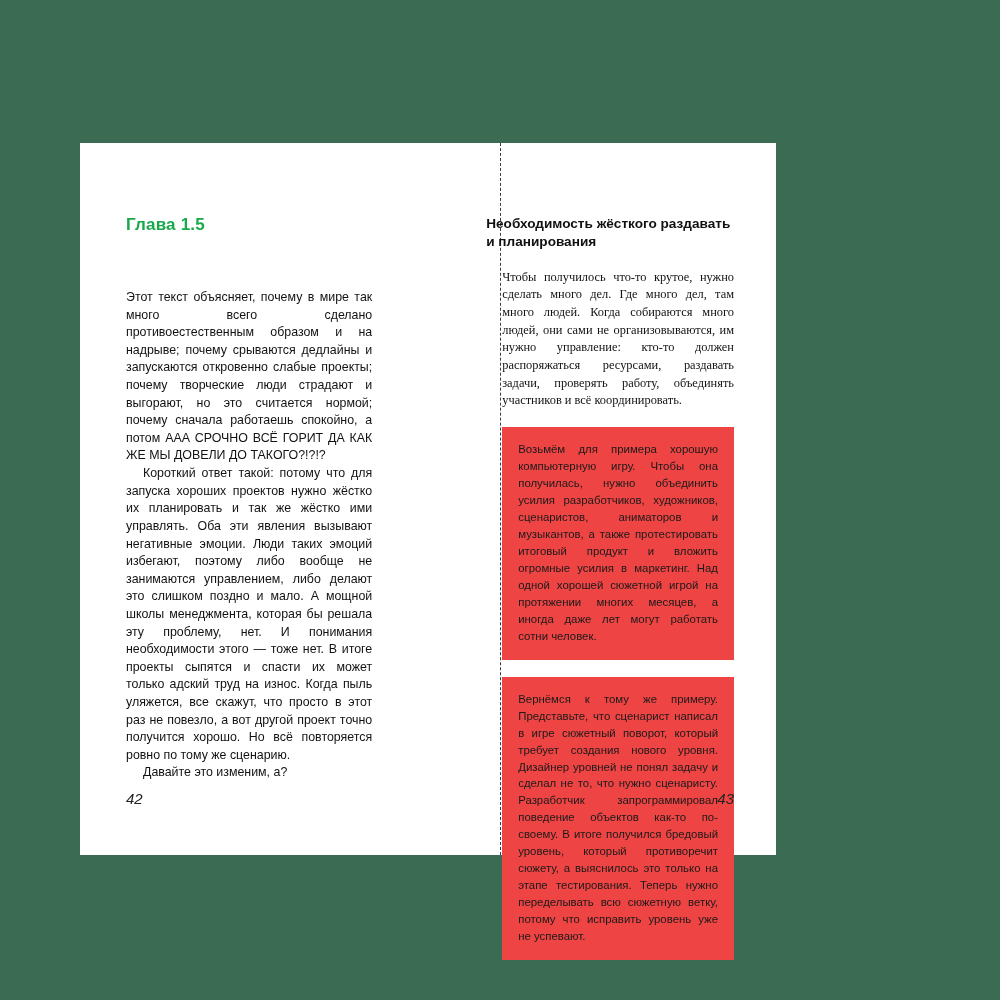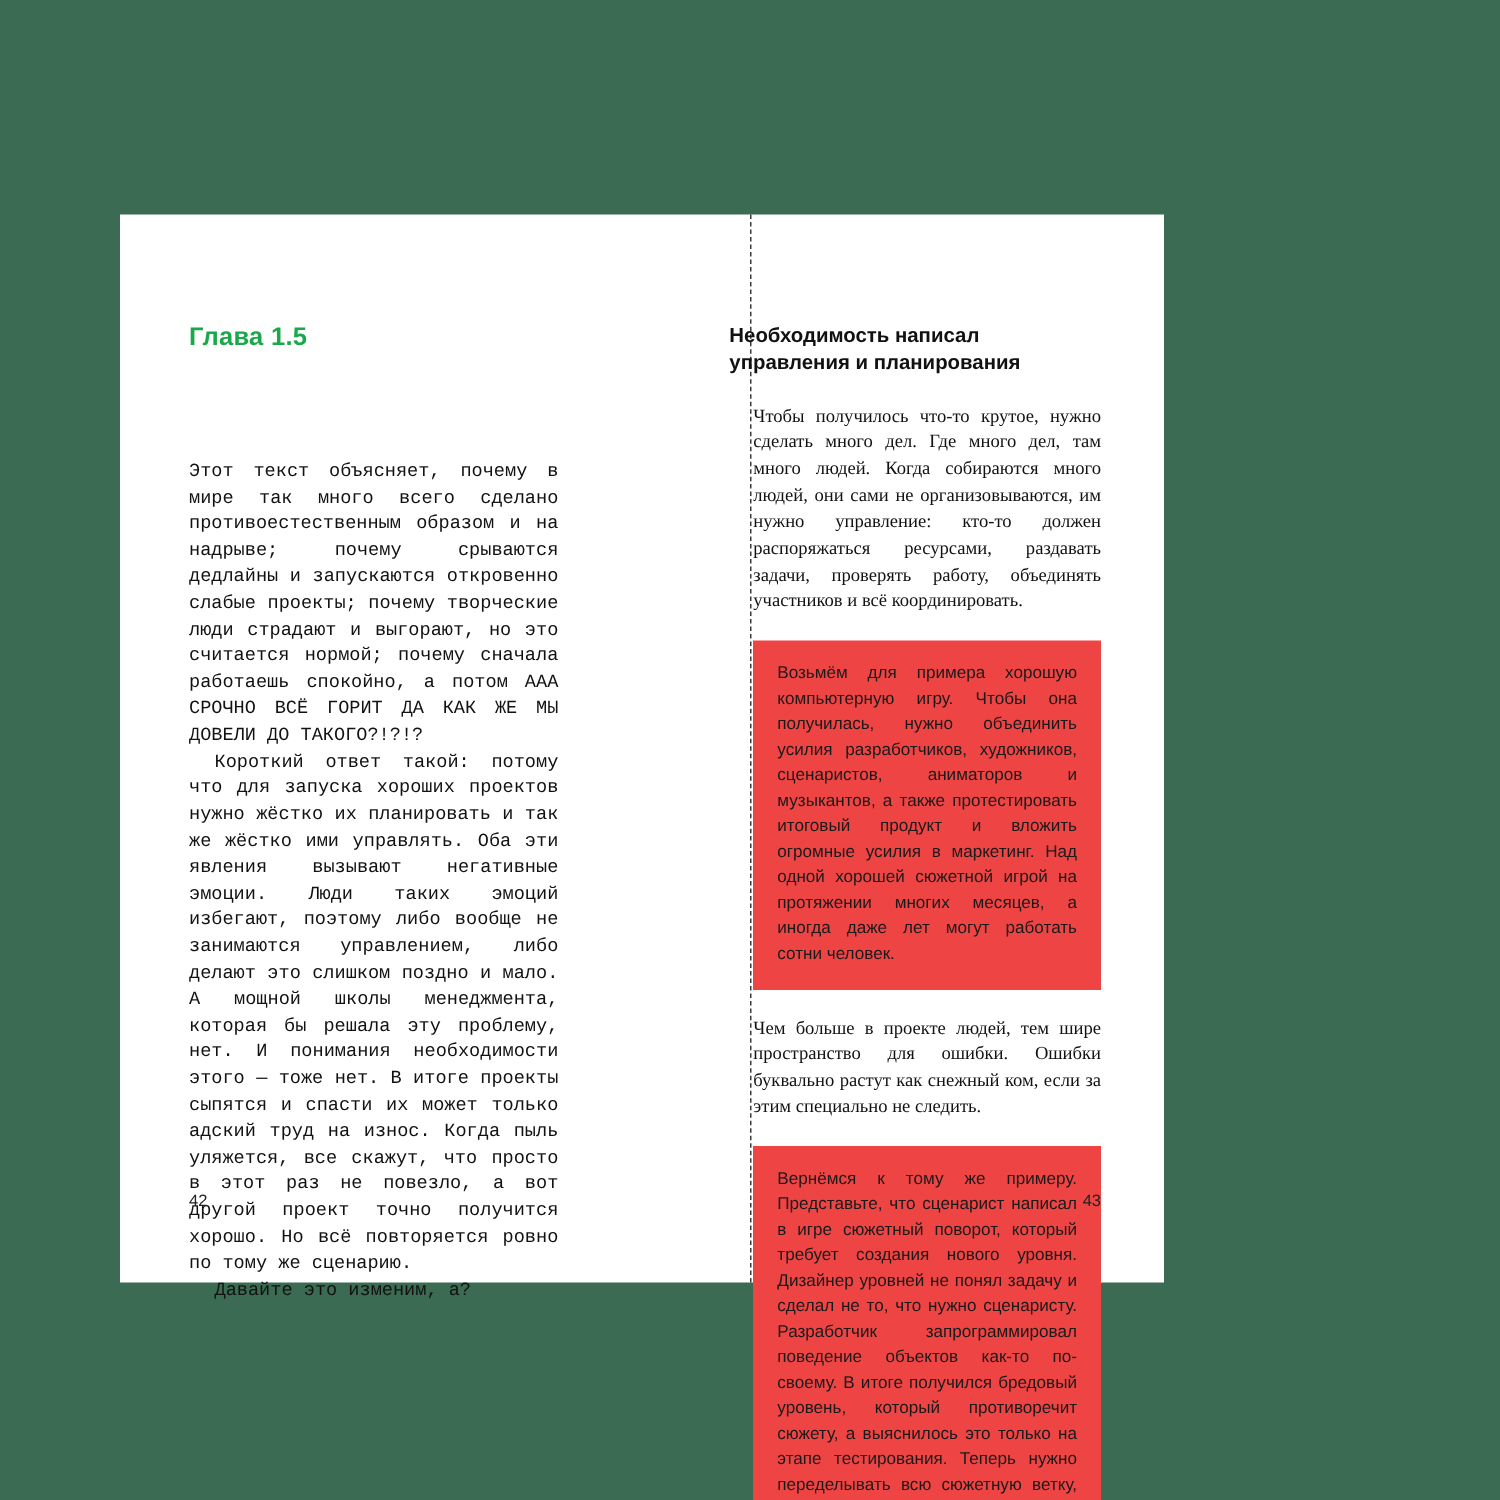--- a/index.html
+++ b/index.html
@@ -54,22 +54,22 @@
   }
   .chapter-title {
     font-size: 23px;
     line-height: 1.23;
     font-weight: bold;
     color: #111111;
     margin: 0;
     letter-spacing: -0.2px;
   }
   .left-body {
-    margin-top: 71px;
-    font-family: Liberation Mono, monospace;
+    margin-top: 54px;
+    font-family: Liberation Sans, sans-serif;
     font-size: 12.4px;
     line-height: 1.42;
     color: #121212;
     text-align: justify;
     hyphens: auto;
   }
   .left-body p {
     margin: 0;
   }
   .left-body p + p {
@@ -108,22 +108,23 @@
     hyphens: auto;
   }
   .callout p {
     margin: 0;
   }
 
   .folio {
     position: absolute;
     bottom: 48px;
     font-family: "Liberation Sans", sans-serif;
-    font-size: 11px;
+    font-size: 15px;
     color: #222222;
+    font-style: italic;
   }
   .folio-left { left: 46px; }
   .folio-right { right: 42px; }
 </style>
 </head>
 <body>
 
 <div class="spread">
 
   <div class="page page-left">
@@ -134,30 +135,29 @@
       <p>Короткий ответ такой: потому что для запуска хороших проектов нужно жёстко их планировать и так же жёстко ими управлять. Оба эти явления вызывают негативные эмоции. Люди таких эмоций избегают, поэтому либо вообще не занимаются управлением, либо делают это слишком поздно и мало. А мощной школы менеджмента, которая бы решала эту проблему, нет. И понимания необходимости этого — тоже нет. В итоге проекты сыпятся и спасти их может только адский труд на износ. Когда пыль уляжется, все скажут, что просто в этот раз не повезло, а вот другой проект точно получится хорошо. Но всё повторяется ровно по тому же сценарию.</p>
       <p>Давайте это изменим, а?</p>
     </div>
 
     <div class="folio folio-left">42</div>
   </div>
 
   <div class="gutter"></div>
 
   <div class="page page-right">
-    <h2 class="sec-title">Необходимость написал управления и планирования</h2>
+    <h2 class="sec-title">Необходимость жёсткого раздавать и планирования</h2>
 
     <div class="right-body">
       <p>Чтобы получилось что-то крутое, нужно сделать много дел. Где много дел, там много людей. Когда собираются много людей, они сами не организовываются, им нужно управление: кто-то должен распоряжаться ресурсами, раздавать задачи, проверять работу, объединять участников и всё координировать.</p>
 
       <div class="callout">
         <p>Возьмём для примера хорошую компьютерную игру. Чтобы она получилась, нужно объединить усилия разработчиков, художников, сценаристов, аниматоров и музыкантов, а также протестировать итоговый продукт и вложить огромные усилия в маркетинг. Над одной хорошей сюжетной игрой на протяжении многих месяцев, а иногда даже лет могут работать сотни человек.</p>
       </div>
 
-      <p>Чем больше в проекте людей, тем шире пространство для ошибки. Ошибки буквально растут как снежный ком, если за этим специально не следить.</p>
 
       <div class="callout">
         <p>Вернёмся к тому же примеру. Представьте, что сценарист написал в игре сюжетный поворот, который требует создания нового уровня. Дизайнер уровней не понял задачу и сделал не то, что нужно сценаристу. Разработчик запрограммировал поведение объектов как-то по-своему. В итоге получился бредовый уровень, который противоречит сюжету, а выяснилось это только на этапе тестирования. Теперь нужно переделывать всю сюжетную ветку, потому что исправить уровень уже не успевают.</p>
       </div>
     </div>
 
     <div class="folio folio-right">43</div>
   </div>
 
 </div>

